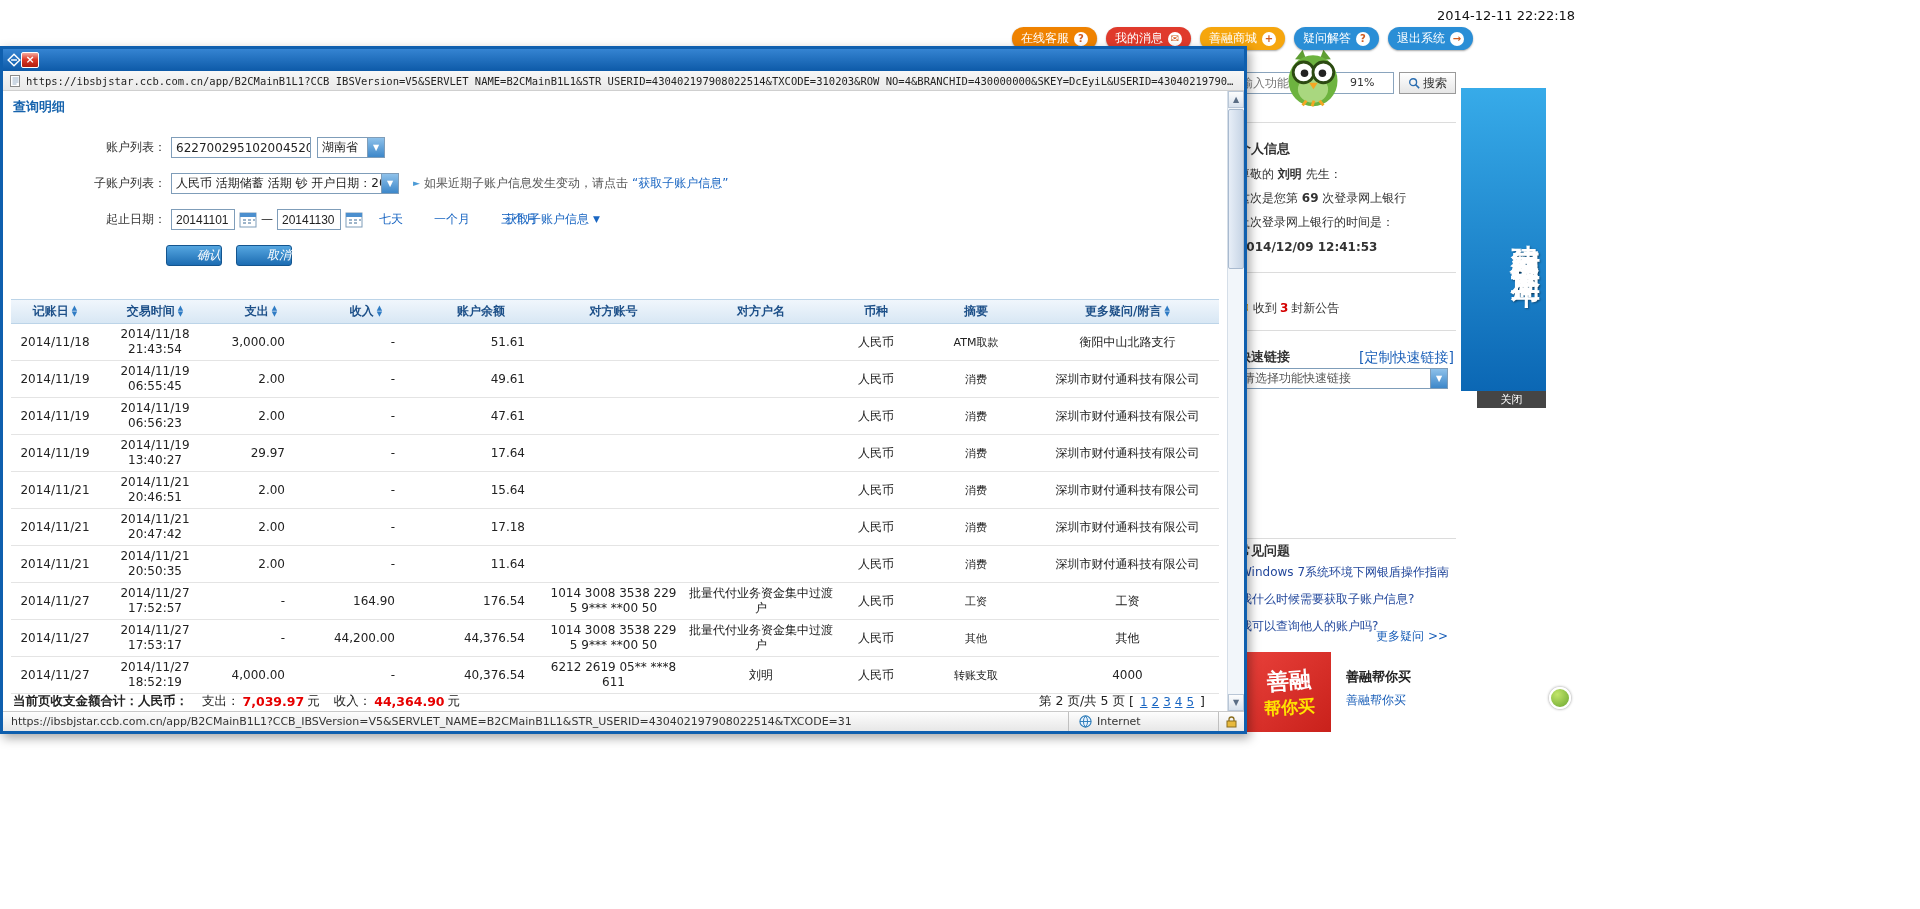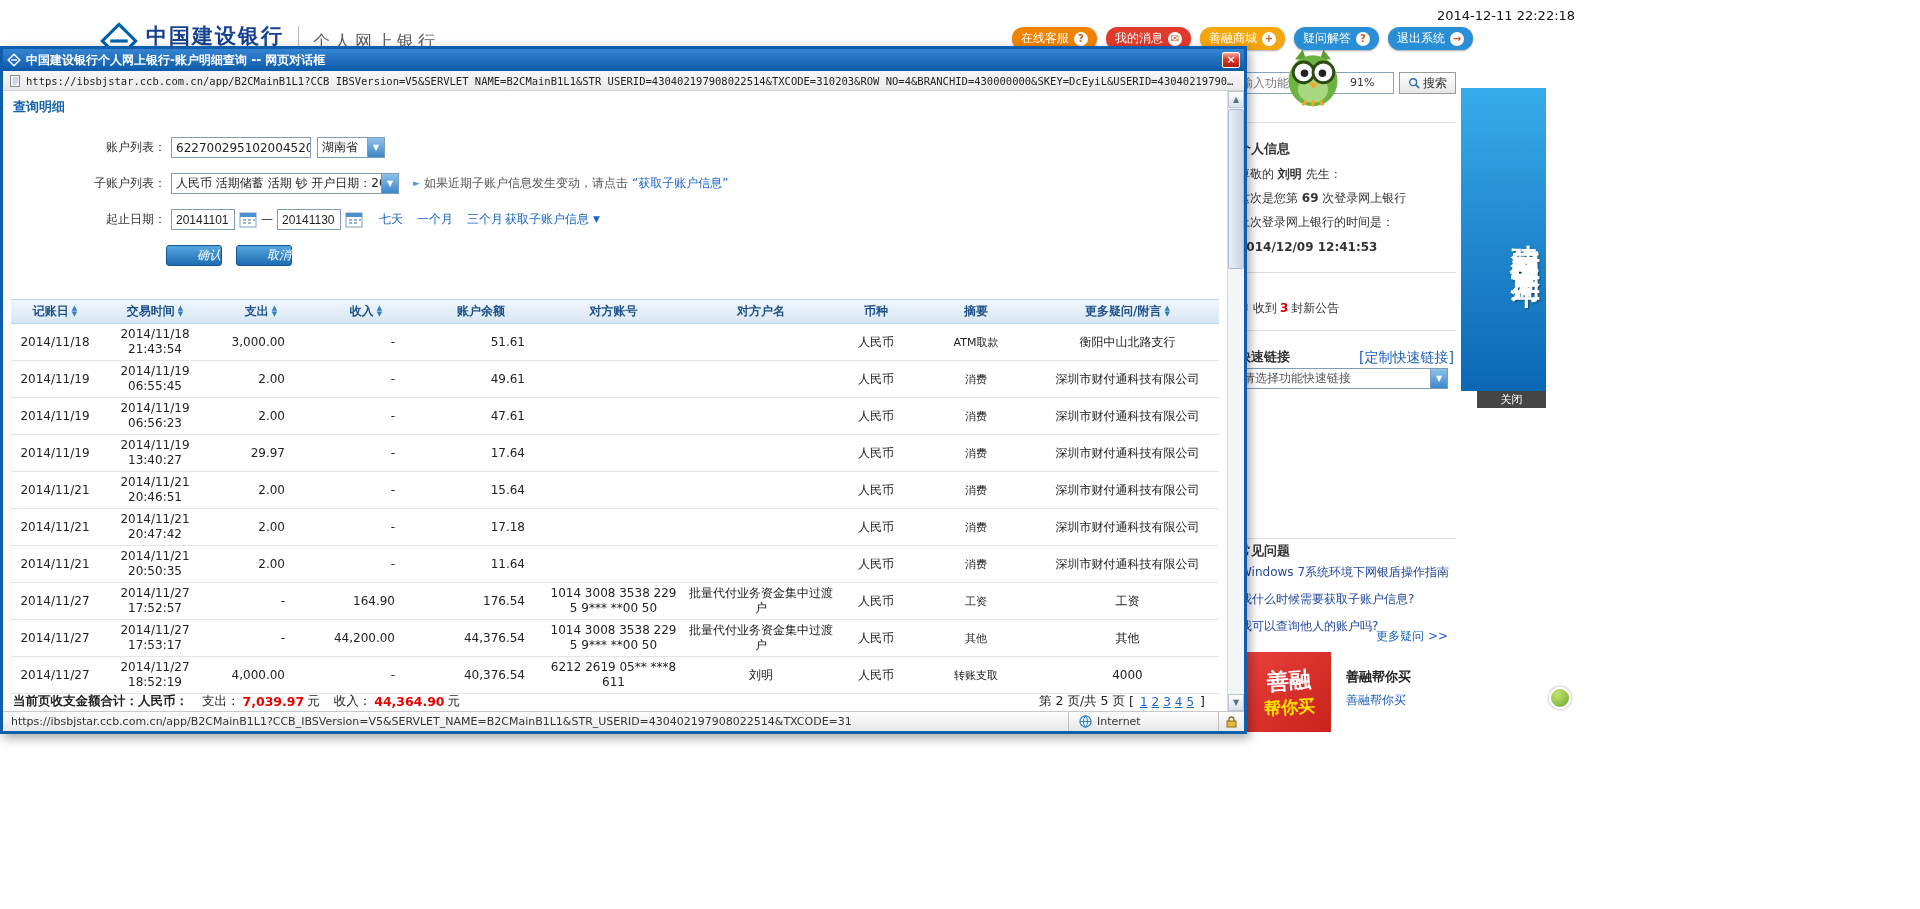--- a/index.html
+++ b/index.html
@@ -72,21 +72,21 @@
   .sb-lock { width:26px; border-left:1px solid #c0c0c0; display:flex; align-items:center; justify-content:center; height:100%; }
 
   
   .section-title { position:absolute; left:10px; top:7px; font-size:13px; font-weight:bold; color:#1663ad; }
   .f-label { position:absolute; left:60px; width:103px; text-align:right; font-size:12px; color:#333; line-height:21px; }
   .ctl { position:absolute; height:21px; border:1px solid #7f9db9; background:#fff; font-size:12px; color:#222; display:flex; align-items:center; }
   .ctl .sel-text { flex:1; padding:0 4px; white-space:nowrap; overflow:hidden; }
   .date-input { position:absolute; height:21px; width:64px; border:1px solid #7f9db9; font-size:12px; padding:0 4px; color:#222; }
   .cal-btn { position:absolute; width:18px; height:17px; cursor:pointer; }
   .dash { position:absolute; font-size:12px; color:#333; line-height:21px; }
-  .range-links { position:absolute; display:flex; gap:14px; line-height:21px; }
+  .range-links { position:absolute; display:flex; gap:31px; line-height:21px; }
   .blue-link { color:#1a66c2; text-decoration:none; font-size:12px; cursor:pointer; }
   .more-filter { position:absolute; line-height:21px; display:flex; gap:4px; align-items:center; }
   .tri { color:#1a66c2; font-size:9px; }
   .note { position:absolute; font-size:12px; color:#555; line-height:21px; display:flex; gap:4px; align-items:center; }
   .note-arrow { color:#4d9bd6; font-size:9px; }
   .btn { position:absolute; width:56px; height:21px; border:1px solid #14558f; border-radius:3px; background:linear-gradient(#55a6e0,#1c6cb2); color:#fff; font-size:12px; text-align:right; line-height:19px; cursor:pointer;font-style:italic; }
   .acct-line { position:absolute; left:8px; top:186px; font-size:12.5px; color:#222; }
   .acct-line b { margin-left:12px; }
   .acct-line b:first-child { margin-left:0; }
 
@@ -118,34 +118,20 @@
   .vs-down { bottom:0; }
   .vs-thumb { position:absolute; left:0; top:18px; width:16px; height:160px; background:linear-gradient(90deg,#e7eef7,#c6d4e5); border:1px solid #a9bacf; border-radius:2px; cursor:grab; }
 </style>
 </head>
 <body>
 
 <div class="screen">
 
   <div class="clock">2014-12-11 22:22:18</div>
 
-  <div class="site-header">
-    <svg class="ccb-logo" viewBox="0 0 48 48">
-      <g stroke="#0060a9" stroke-width="4" fill="none">
-        <path d="M24 3 L45 24 L24 45 L3 24 Z"></path>
-        <path d="M13 24 h22"></path>
-      </g>
-    </svg>
-    <div class="bank-names">
-      <div class="bank-cn">中国建设银行</div>
-      <div class="bank-en">China Construction Bank</div>
-    </div>
-    <div class="hdr-divider"></div>
-    <div class="portal">个人网上银行</div>
-  </div>
 
   <div class="float-buttons">
 
       <div class="float-btn" style="background: rgb(239, 130, 0);">
         <span>在线客服</span>
         <span class="fb-glyph">?</span>
       </div>
 
       <div class="float-btn" style="background: rgb(224, 58, 44);">
         <span>我的消息</span>
@@ -249,21 +235,20 @@
   <div class="qq-dot"></div>
 
   <div class="dialog">
     <div class="dlg-titlebar">
       <svg class="dlg-ico" viewBox="0 0 48 48">
         <g stroke="#ffffff" stroke-width="5" fill="none">
           <path d="M24 4 L44 24 L24 44 L4 24 Z"></path>
           <path d="M14 24 h20"></path>
         </g>
       </svg>
-      <span class="dlg-title">中国建设银行个人网上银行-账户明细查询 -- 网页对话框</span>
       <span class="dlg-close">×</span>
     </div>
     <div class="dlg-urlbar">
       <svg class="url-page-ico" viewBox="0 0 12 12">
         <rect x="1.5" y="0.5" width="9" height="11" fill="#fff" stroke="#8a8a8a"></rect>
         <path d="M3.5 3 h6 M3.5 5 h6 M3.5 7 h6 M3.5 9 h4" stroke="#9ab0c8" stroke-width="1"></path>
       </svg>
       <span class="dlg-url">https://ibsbjstar.ccb.com.cn/app/B2CMainB1L1?CCB_IBSVersion=V5&amp;SERVLET_NAME=B2CMainB1L1&amp;STR_USERID=430402197908022514&amp;TXCODE=310203&amp;ROW_NO=4&amp;BRANCHID=430000000&amp;SKEY=DcEyiL&amp;USERID=430402197908022514&amp;ACC_NO=6227002951020045204&amp;BBANK_NAME=430640000&amp;A</span>
     </div>
 

